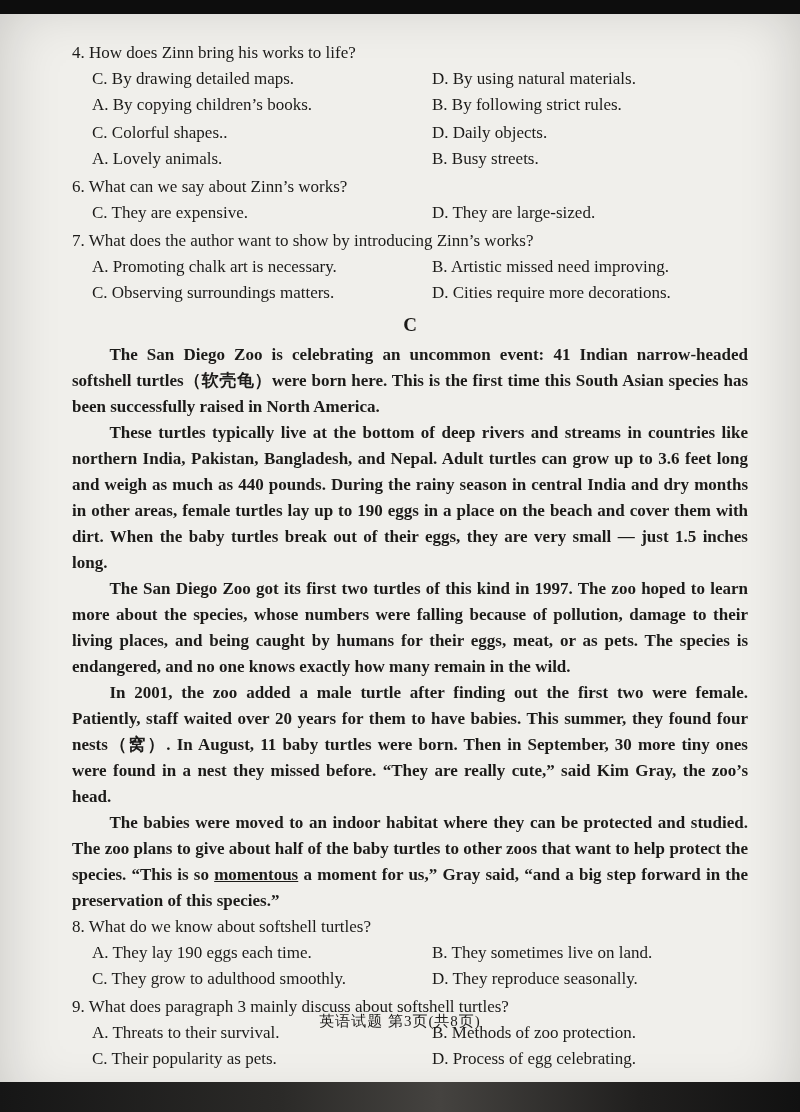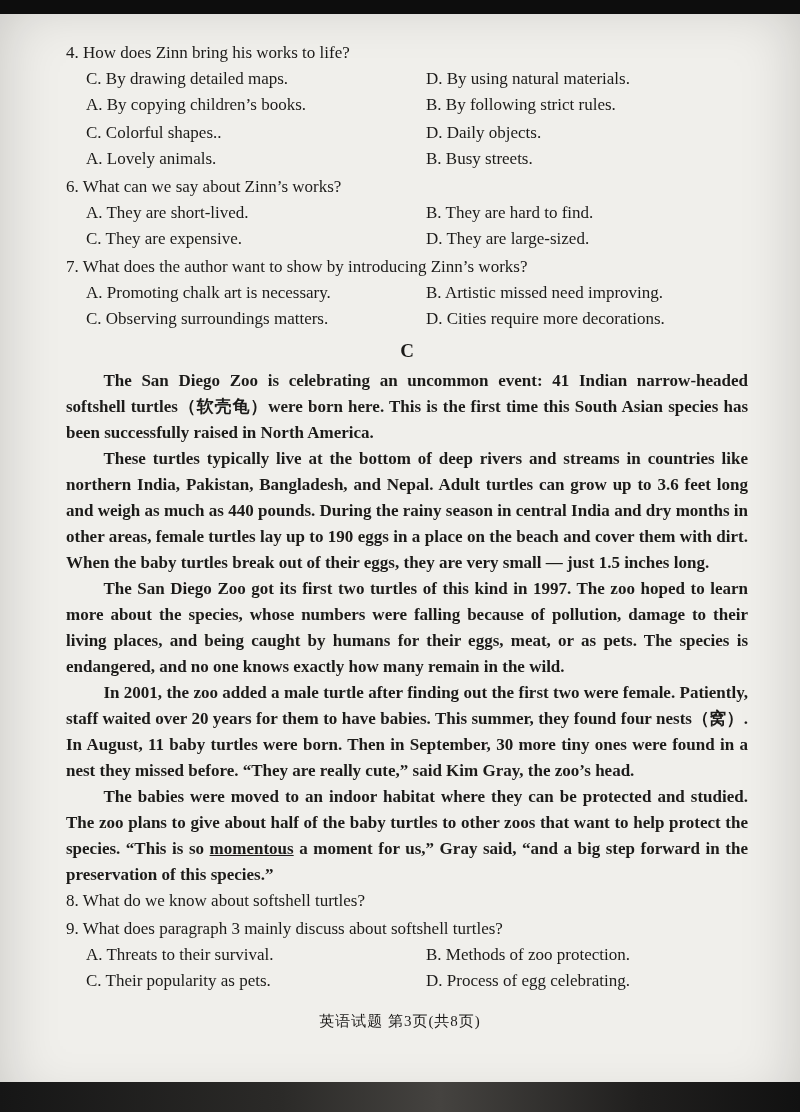--- a/index.html
+++ b/index.html
@@ -18,21 +18,21 @@
   .scan-edge-top{
     position:absolute;top:0;left:0;width:100%;height:14px;
     background:#0d0d0d;
   }
   .scan-edge-bottom{
     position:absolute;bottom:0;left:0;width:100%;height:30px;
     background:linear-gradient(90deg,#161616 0%,#2b2a28 35%,#454340 55%,#201f1e 80%,#111 100%);
   }
   .content{
     position:absolute;
-    top:40px;left:66px;right:52px;
+    top:40px;left:72px;right:52px;
     color:#1c1b19;
     font-size:17px;
     line-height:26px;
   }
   .question{margin-bottom:2px;}
   .q-stem{margin:0;padding:0;}
   .q-options{padding-left:20px;}
   .opt-row{display:flex;}
   .opt-row .opt-left{width:340px;flex:0 0 340px;}
   .opt-row .opt-right{flex:1;}
@@ -90,24 +90,20 @@
           <span class="opt-left">A. Lovely animals.</span>
           <span class="opt-right">B. Busy streets.</span>
         </div>
       </div>
     </div>
 
     <div class="question">
       <div class="q-stem">6. What can we say about Zinn’s works?</div>
       <div class="q-options">
         <div class="opt-row">
-          <span class="opt-left">A. They are short-lived.</span>
-          <span class="opt-right">B. They are hard to find.</span>
-        </div>
-        <div class="opt-row">
           <span class="opt-left">C. They are expensive.</span>
           <span class="opt-right">D. They are large-sized.</span>
         </div>
       </div>
     </div>
 
     <div class="question">
       <div class="q-stem">7. What does the author want to show by introducing Zinn’s works?</div>
       <div class="q-options">
         <div class="opt-row">
@@ -126,20 +122,30 @@
     <div class="passage">
       <p>The San Diego Zoo is celebrating an uncommon event: 41 Indian narrow-headed softshell turtles（软壳龟）were born here. This is the first time this South Asian species has been successfully raised in North America.</p>
       <p>These turtles typically live at the bottom of deep rivers and streams in countries like northern India, Pakistan, Bangladesh, and Nepal. Adult turtles can grow up to 3.6 feet long and weigh as much as 440 pounds. During the rainy season in central India and dry months in other areas, female turtles lay up to 190 eggs in a place on the beach and cover them with dirt. When the baby turtles break out of their eggs, they are very small — just 1.5 inches long.</p>
       <p>The San Diego Zoo got its first two turtles of this kind in 1997. The zoo hoped to learn more about the species, whose numbers were falling because of pollution, damage to their living places, and being caught by humans for their eggs, meat, or as pets. The species is endangered, and no one knows exactly how many remain in the wild.</p>
       <p>In 2001, the zoo added a male turtle after finding out the first two were female. Patiently, staff waited over 20 years for them to have babies. This summer, they found four nests（窝）. In August, 11 baby turtles were born. Then in September, 30 more tiny ones were found in a nest they missed before. “They are really cute,” said Kim Gray, the zoo’s head.</p>
       <p><span>The babies were moved to an indoor habitat where they can be protected and studied. The zoo plans to give about half of the baby turtles to other zoos that want to help protect the species. “This is so </span><span class="underlined">momentous</span><span> a moment for us,” Gray said, “and a big step forward in the preservation of this species.”</span></p>
     </div>
 
     <div class="question">
       <div class="q-stem">8. What do we know about softshell turtles?</div>
+      <div class="q-options">
+        <div class="opt-row">
+          <span class="opt-left">A. They lay 190 eggs each time.</span>
+          <span class="opt-right">B. They sometimes live on land.</span>
+        </div>
+        <div class="opt-row">
+          <span class="opt-left">C. They grow to adulthood smoothly.</span>
+          <span class="opt-right">D. They reproduce seasonally.</span>
+        </div>
+      </div>
     </div>
 
     <div class="question">
       <div class="q-stem">9. What does paragraph 3 mainly discuss about softshell turtles?</div>
       <div class="q-options">
         <div class="opt-row">
           <span class="opt-left">A. Threats to their survival.</span>
           <span class="opt-right">B. Methods of zoo protection.</span>
         </div>
         <div class="opt-row">

